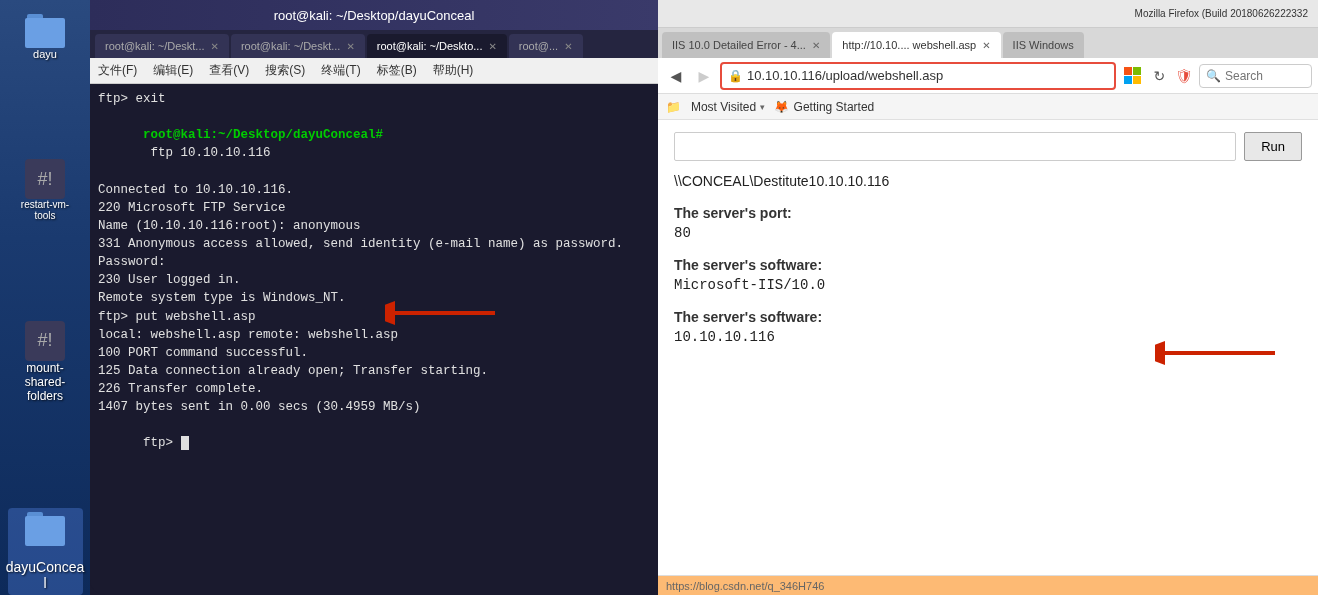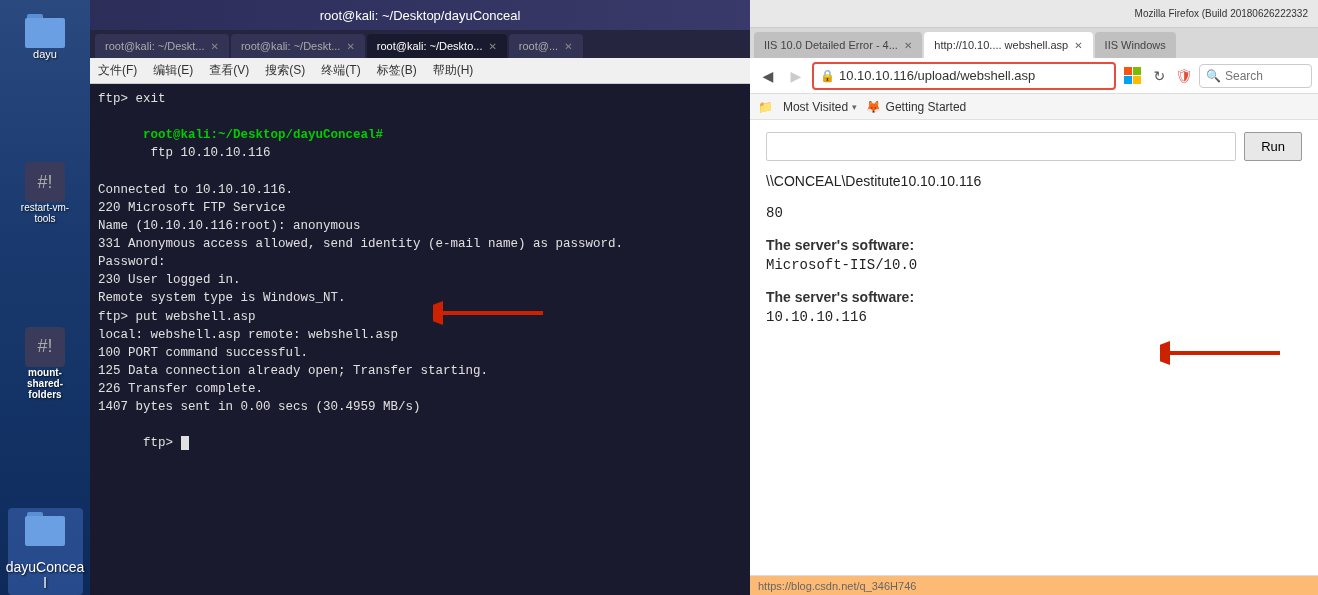--- a/index.html
+++ b/index.html
@@ -50,21 +50,21 @@
       width: 40px;
       height: 30px;
       background: #6a9fe4;
       position: absolute;
       bottom: 0;
       border-radius: 2px;
     }
 
     
     #terminal-window {
-      width: 660px;
+      width: 568px;
       height: 595px;
       display: flex;
       flex-direction: column;
       background: #1a1a2e;
       flex-shrink: 0;
     }
     .terminal-titlebar {
       background: linear-gradient(90deg, #2d2d5a, #3a3a6a);
       height: 30px;
       display: flex;
@@ -353,21 +353,21 @@
   <div class="desktop-icon" style="margin-top:20px;">
     <div style="width:40px;height:40px;background:#3a3a5a;border-radius:4px;display:flex;align-items:center;justify-content:center;">
       <span style="color:#aaa;font-size:18px;">#!</span>
     </div>
     <span class="icon-label" style="font-size:10px;">restart-vm-<br>tools</span>
   </div>
   <div class="desktop-icon" style="margin-top:20px;">
     <div style="width:40px;height:40px;background:#3a3a5a;border-radius:4px;display:flex;align-items:center;justify-content:center;">
       <span style="color:#aaa;font-size:18px;">#!</span>
     </div>
-    <span class="icon-label" style="font-size:10px;font-weight:bold;">mount-<br>shared-<br>folders</span>
+    <span class="icon-label" style="font-size:12px;">mount-<br>shared-<br>folders</span>
   </div>
   <div class="desktop-icon" style="margin-top:30px; background:rgba(100,150,255,0.3); border-radius:4px;">
     <div class="folder-icon">
       <div class="folder-tab"></div>
       <div class="folder-body"></div>
     </div>
     <span class="icon-label" style="font-size:14px;margin-top:13px;">dayuConcea<br>l</span>
   </div>
 </div>
 
@@ -485,20 +485,21 @@
       <span>Getting Started</span>
     </div>
   </div>
   <div class="browser-content">
     <div class="webshell-row">
       <input class="webshell-input" value="" placeholder="" style="">
       <button class="run-btn">Run</button>
     </div>
     <div class="server-output">
       <div class="path-line">\\CONCEAL\Destitute10.10.10.116</div>
+      <div class="section-label">The server's port:</div>
       <div class="section-value">80</div>
       <div class="section-label">The server's software:</div>
       <div class="section-value">Microsoft-IIS/10.0</div>
       <div class="section-label">The server's software:</div>
       <div class="section-value">10.10.10.116</div>
     </div>
 
     <svg class="red-arrow" style="top:45%;right:5%;width:130px;height:55px;" viewBox="0 0 130 55">
       <defs>
         <marker id="arrowhead2" markerWidth="8" markerHeight="8" refX="0" refY="3" orient="auto">

